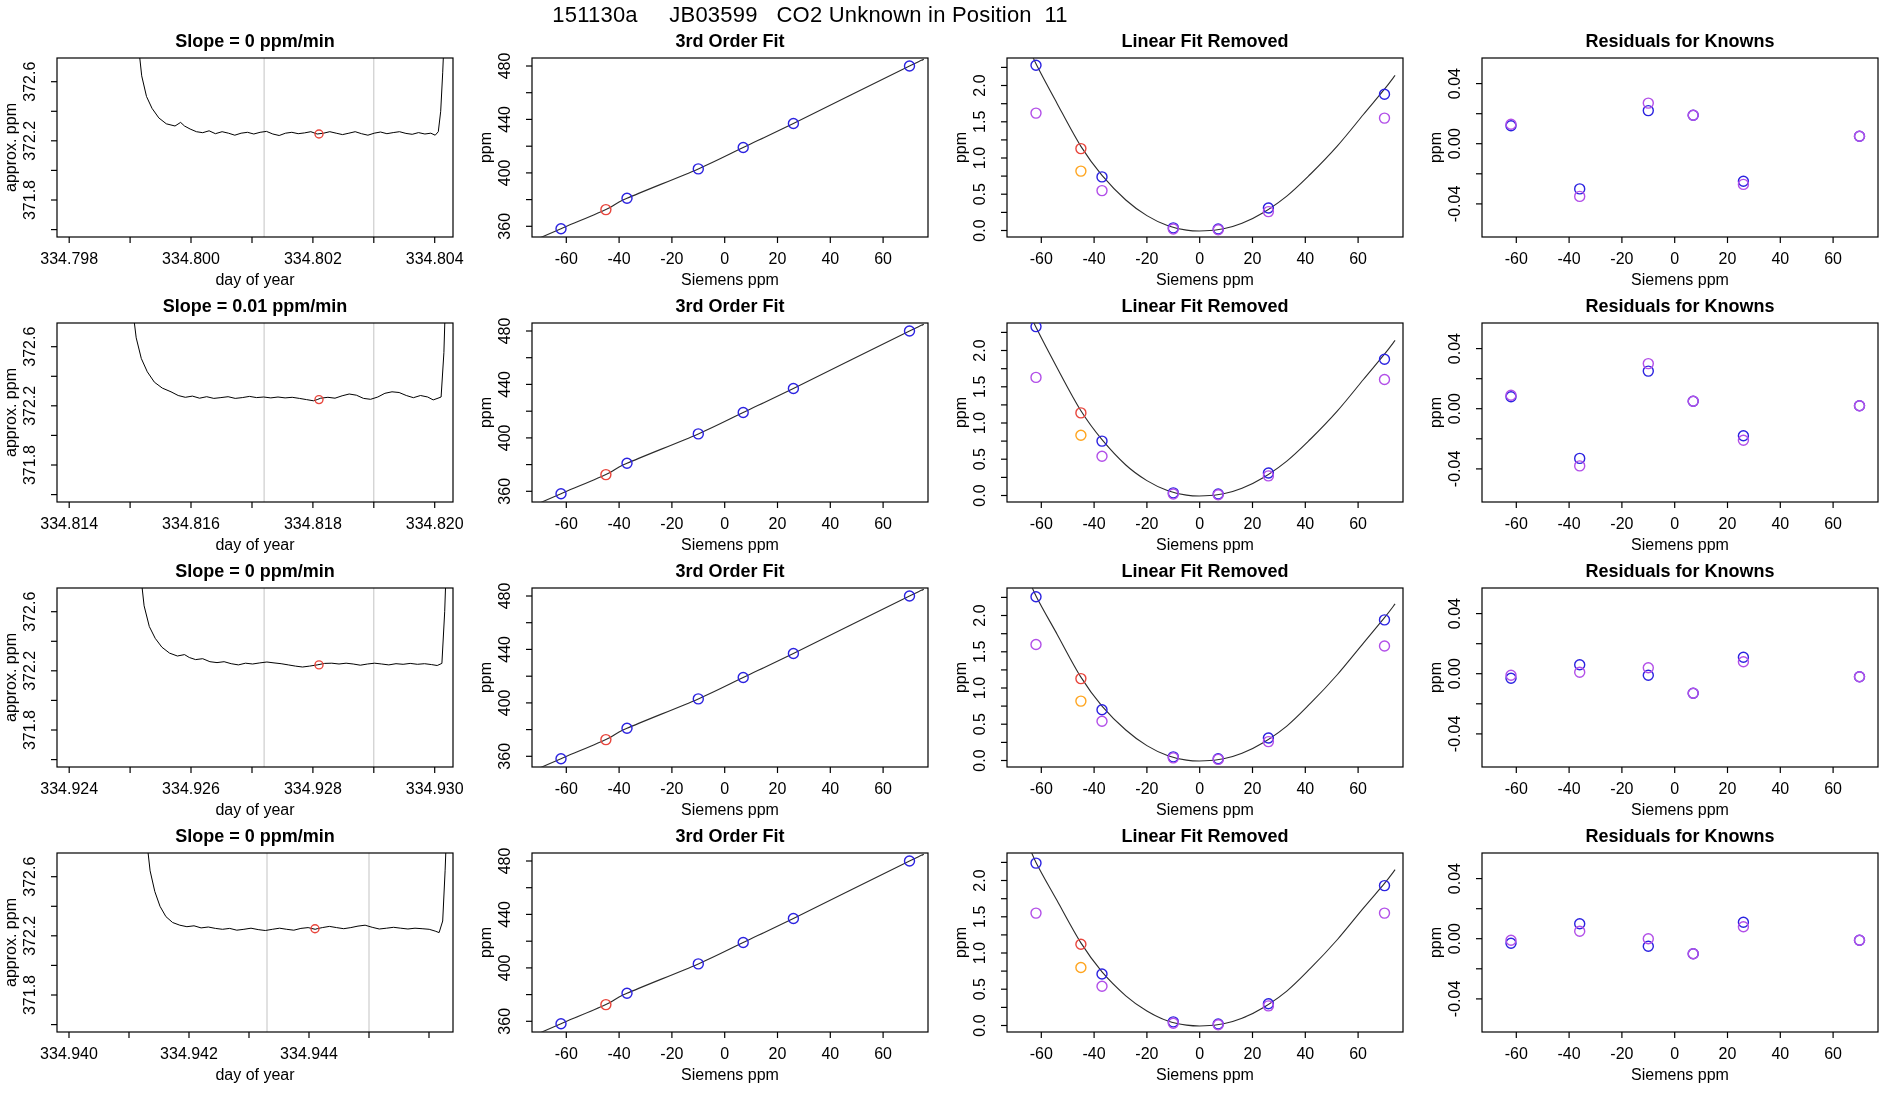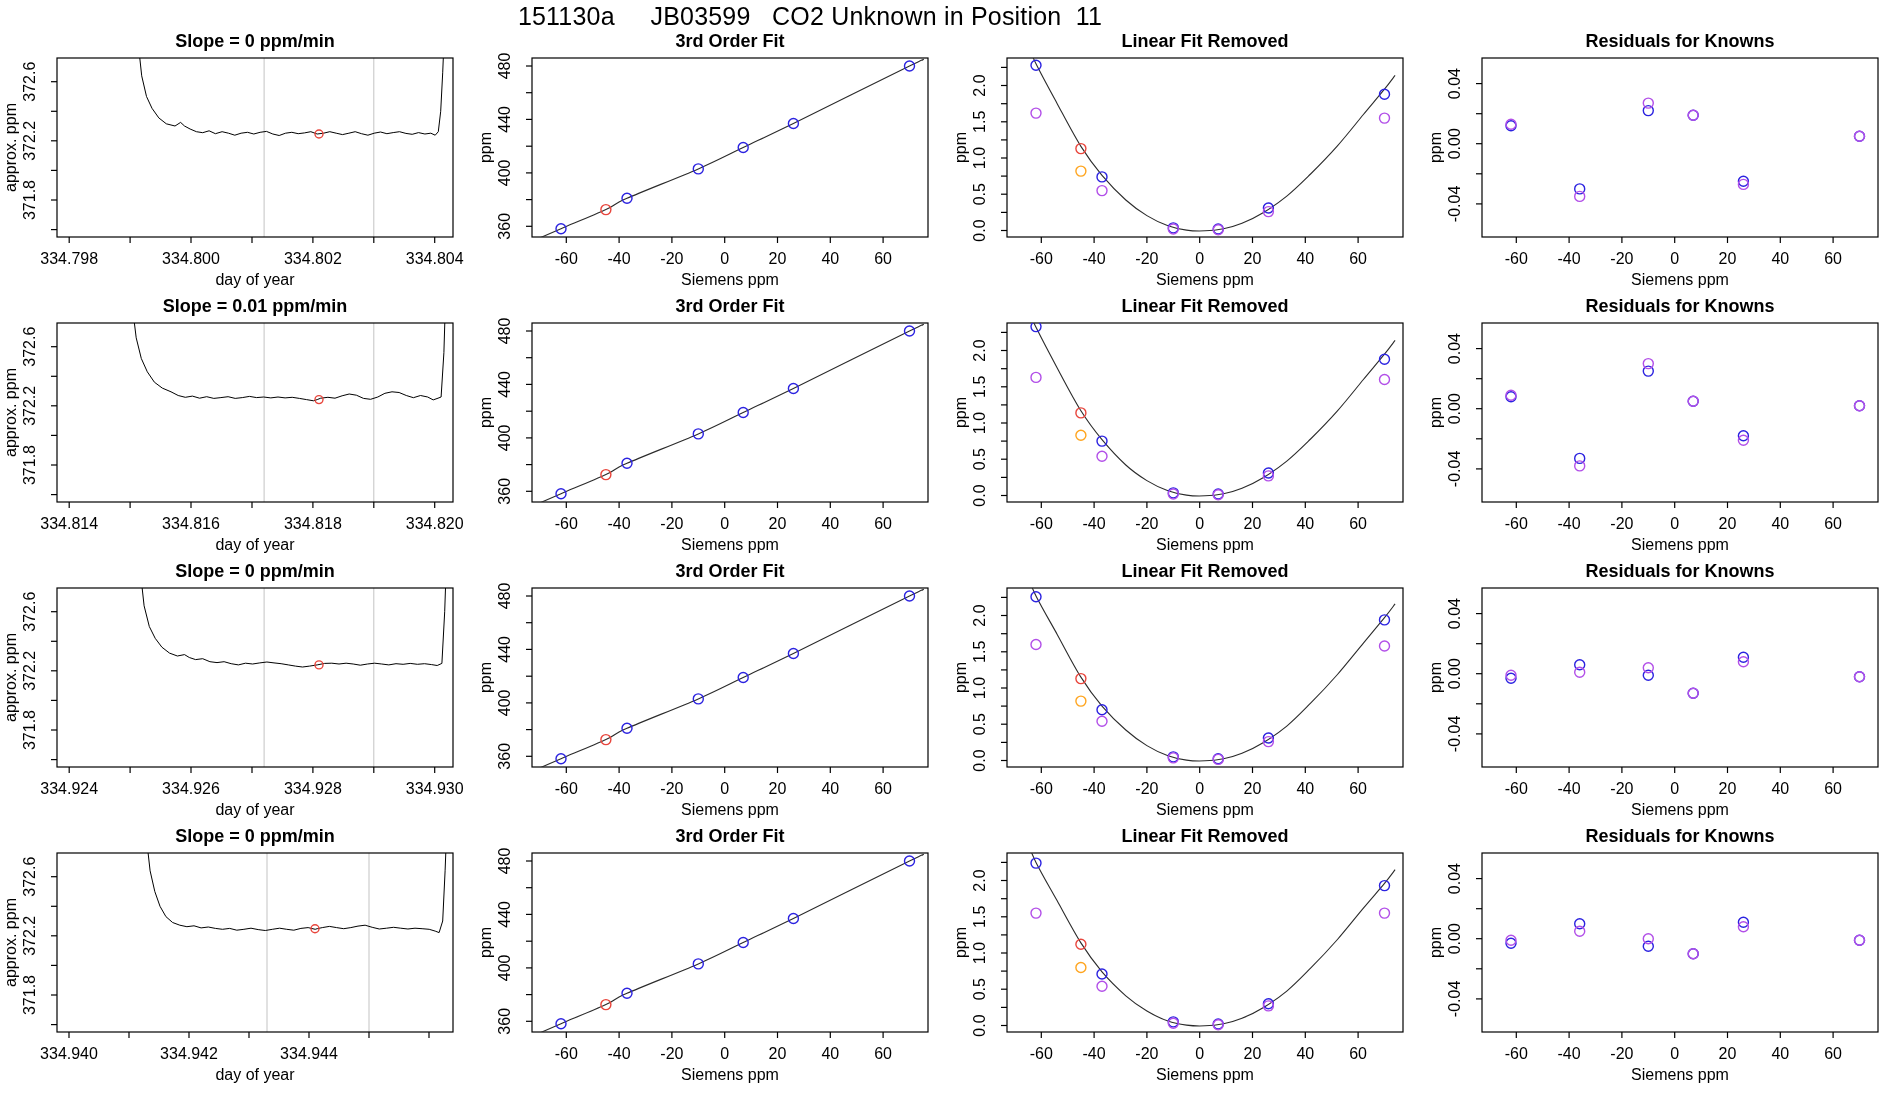--- a/index.html
+++ b/index.html
@@ -1,18 +1,18 @@
 <!DOCTYPE html>
 <html><head>
 <meta charset="utf-8">
 <style>
   html,body{margin:0;padding:0;background:#ffffff;width:1900px;height:1100px;overflow:hidden;}
   body{font-family:"Liberation Sans", sans-serif;color:#000;}
   #main-title{position:absolute;top:2px;left:0;width:1620px;text-align:center;
-    font-size:25px;white-space:pre;letter-spacing:0.2px;}
+    font-size:22px;white-space:pre;letter-spacing:0.2px;}
   #plots{position:absolute;top:30px;left:0;display:grid;
     grid-template-columns:repeat(4,475px);grid-auto-rows:265px;}
   svg{display:block;}
   svg text{fill:#000;}
 </style>
 </head>
 <body>
 
 <div id="main-title">151130a     JB03599   CO2 Unknown in Position  11</div>
 <div id="plots">

